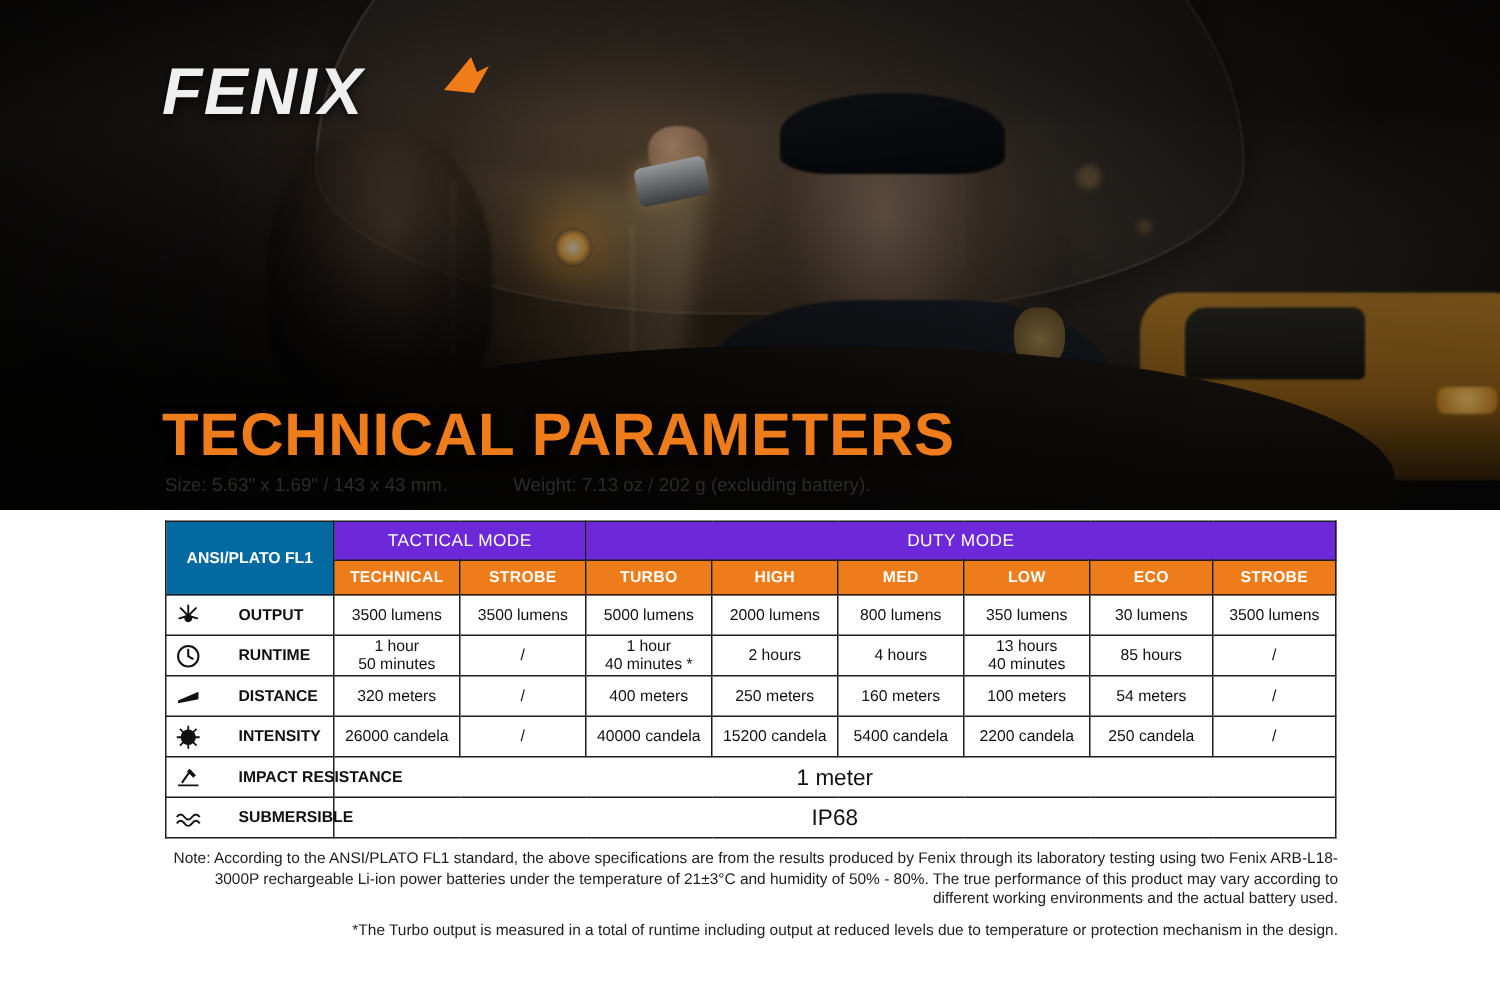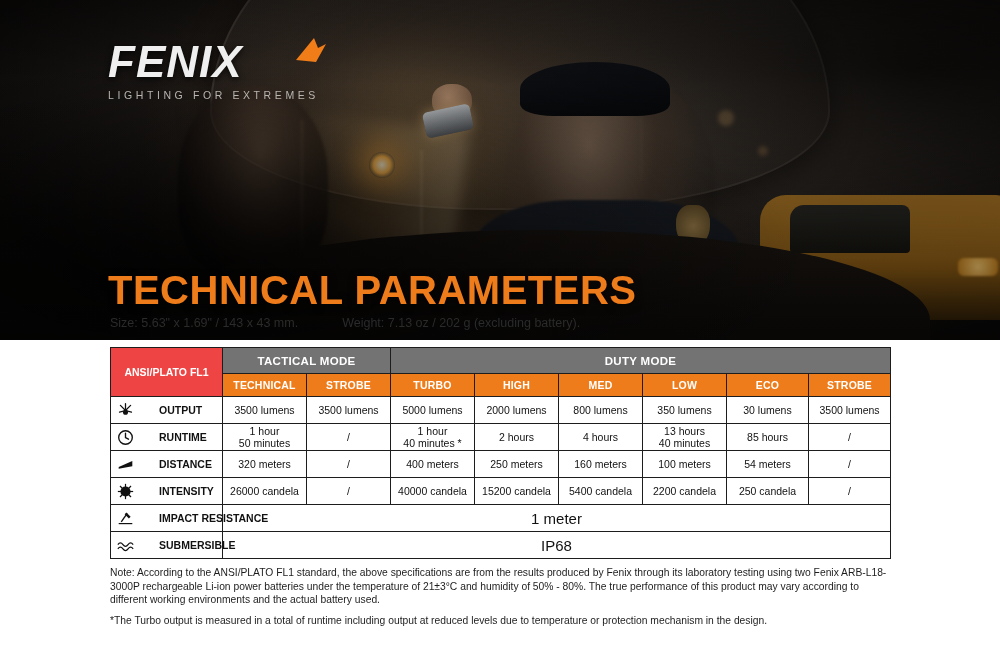--- a/index.html
+++ b/index.html
@@ -133,37 +133,37 @@
     position:absolute;left:110px;top:316px;font-size:12.5px;color:#2b2b2b;
   }
   .subtitle .sz{margin-right:44px;}
 
   
   table{
     position:absolute;left:110px;top:347px;width:780px;
     border-collapse:collapse;font-size:11px;table-layout:fixed;
   }
   td,th{border:1px solid #1d1d1d;text-align:center;vertical-align:middle;padding:0;}
-  .hdr-orange{background:#737373;color:#fff;font-weight:bold;font-size:11.5px;height:25px;letter-spacing:.3px;}
+  .hdr-orange{background:#6d28d9;color:#fff;font-weight:normal;font-size:11.5px;height:25px;letter-spacing:.3px;}
   .hdr-sub{background:#ef7c1a;color:#fff;font-weight:bold;font-size:10.5px;height:22px;letter-spacing:.2px;}
-  .ansi{background:#ef4444;color:#fff;font-weight:bold;font-size:10.5px;}
+  .ansi{background:#0369a1;color:#fff;font-weight:bold;font-size:10.5px;}
   .rowlabel{
     text-align:left;padding-left:6px;font-weight:bold;font-size:11px;color:#111;
     white-space:nowrap;
   }
   .cell{height:26px;font-size:10.5px;color:#111;}
   .cell small{display:block;line-height:1.18;font-size:10.5px;}
   .lbl-wrap{display:flex;align-items:center;gap:25px;}
   .ico{width:17px;height:17px;flex:0 0 17px;display:inline-block;}
   .wide{font-size:15px;}
 
   
   .notes{
     position:absolute;left:110px;top:566px;width:782px;
-    font-size:10.3px;line-height:1.32;color:#1d1d1d;
+    font-size:10.3px;line-height:1.32;color:#1d1d1d;text-align:right;
   }
   .notes p{margin:0 0 7px 0;}
 </style>
 </head>
 <body>
 
 <div class="page">
 
   <div class="hero">
     <div class="windshield"></div>
@@ -190,21 +190,20 @@
 
   <div class="logo">
     <div style="position:relative;">
       <div class="logo-word">FENIX</div>
       <div class="logo-star">
         <svg width="34" height="30" viewBox="0 0 34 30" style="position:absolute;left:0;top:0;">
           <path d="M2 24 L20 2 L24 12 L32 8 L22 26 Z" fill="#f07d18"></path>
         </svg>
       </div>
     </div>
-    <div class="logo-sub">LIGHTING FOR EXTREMES</div>
   </div>
 
   <div class="title">TECHNICAL PARAMETERS</div>
   <div class="subtitle">
     <span class="sz">Size: 5.63" x 1.69" / 143 x 43 mm.</span><span>Weight: 7.13 oz / 202 g (excluding battery).</span>
   </div>
 
   <table>
     <colgroup>
       <col style="width:112px">

